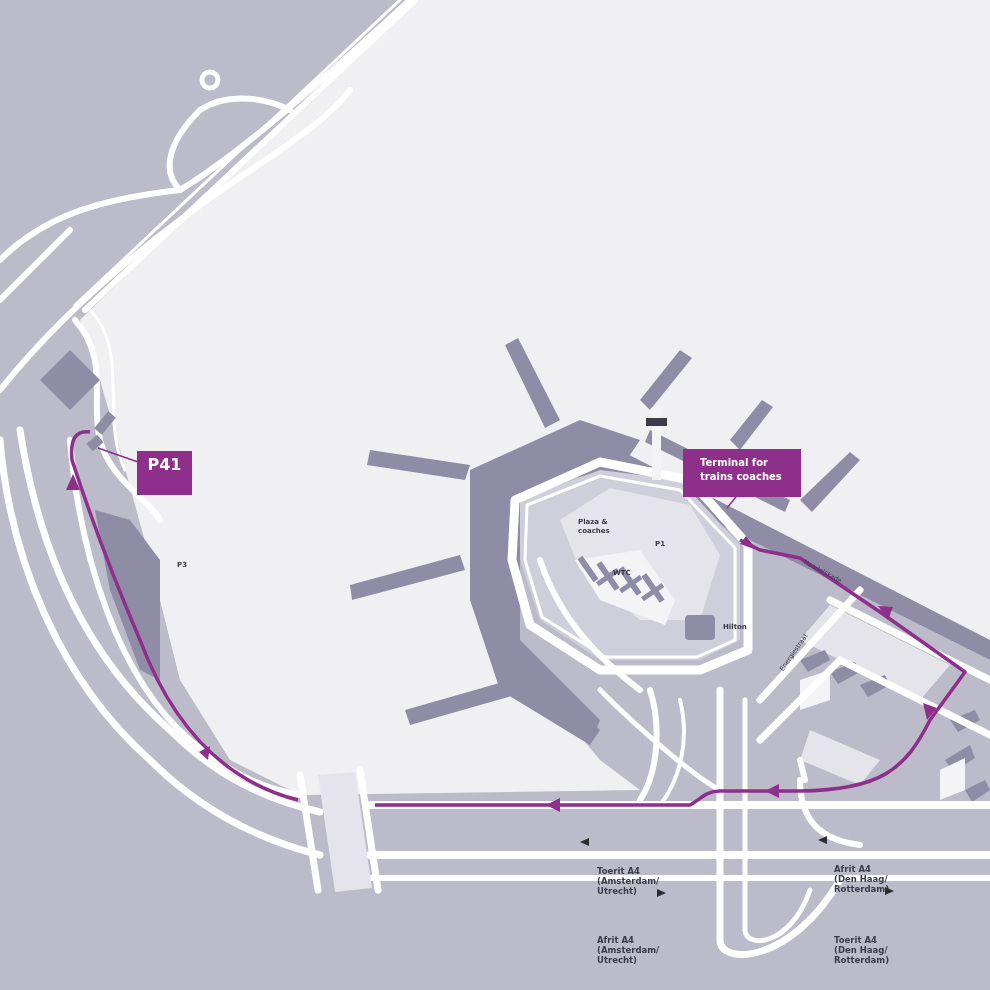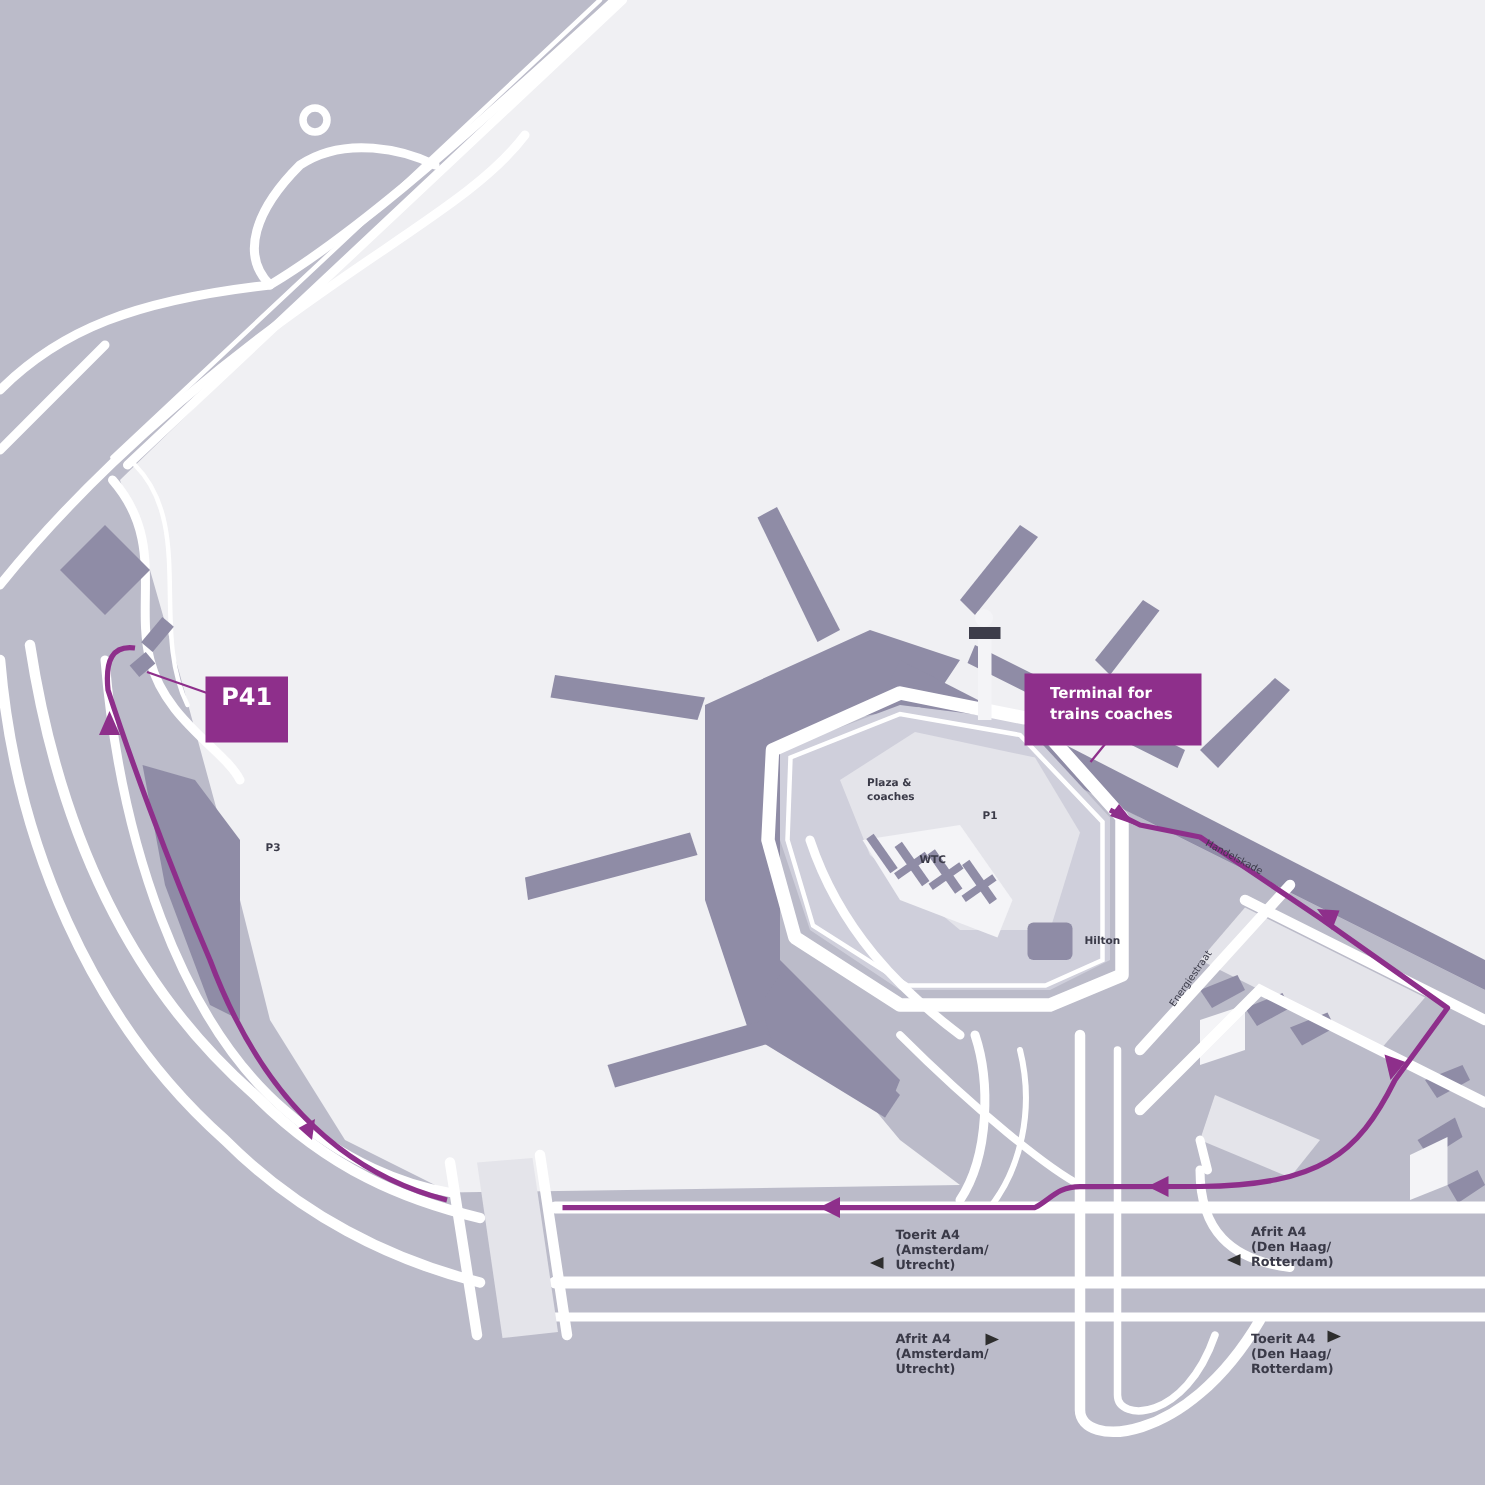--- a/index.html
+++ b/index.html
@@ -1,20 +1,20 @@
 <!DOCTYPE html>
 <html><head>
 <meta charset="utf-8">
 <style>
   html, body { margin:0; padding:0; background:#bbbbc9; }
   #map { position:relative; width:990px; height:990px; overflow:hidden; background:#bbbbc9; font-family:"DejaVu Sans", sans-serif; }
   svg { position:absolute; left:0; top:0; }
   .lbl { position:absolute; font-family:"DejaVu Sans", sans-serif; color:#2e2e3a; }
   .small { font-size:7px; font-weight:bold; line-height:9px; color:#3a3a48; }
-  .exit { font-size:8.5px; font-weight:bold; line-height:10px; color:#3a3a48; }
+  .exit { font-size:8.5px; font-weight:bold; line-height:10px; color:#3a3a48;margin-top:47px; }
   .callout { position:absolute; background:#8e2f8b; color:#fff; font-family:"DejaVu Sans", sans-serif; font-weight:bold; }
   .street { position:absolute; font-size:6.5px; color:#3a3a48; white-space:nowrap; transform-origin:left top; }
   .tri { position:absolute; width:0; height:0; border-top:4px solid transparent; border-bottom:4px solid transparent; }
   .tri.left { border-right:9px solid #2e2e2e; }
   .tri.right { border-left:9px solid #2e2e2e; }
 </style>
 </head>
 <body>
 
 <div id="map">

